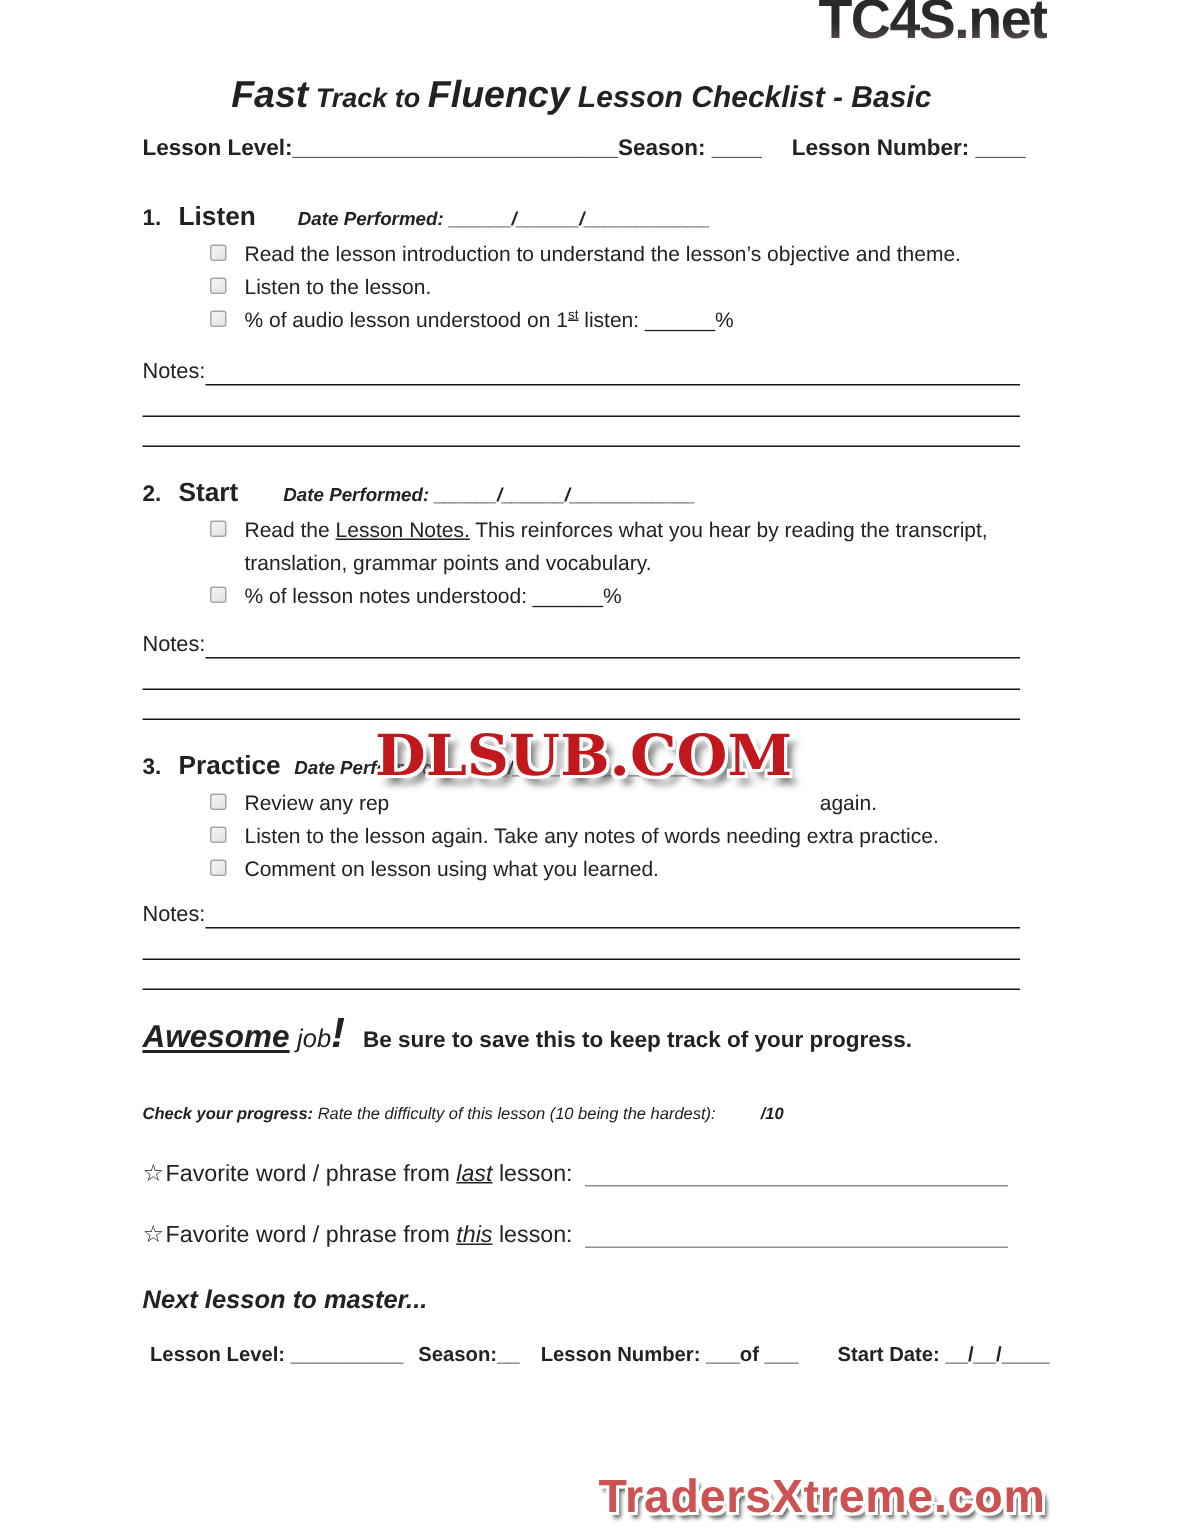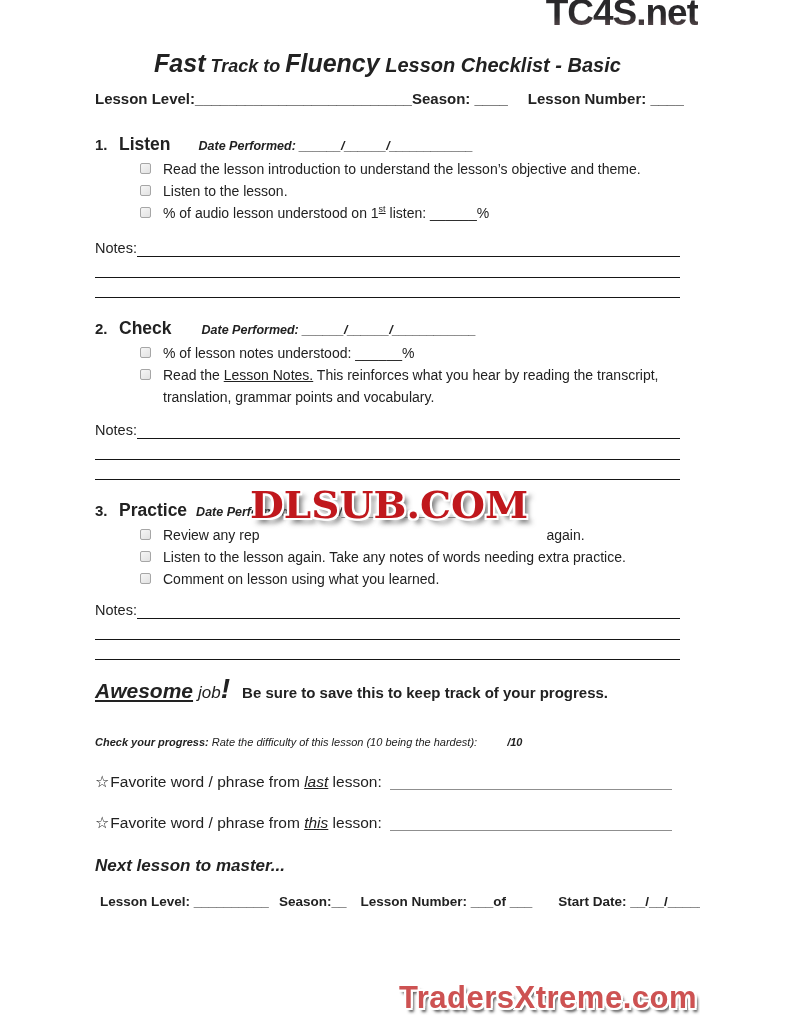--- a/index.html
+++ b/index.html
@@ -173,30 +173,30 @@
             <span class="line-fill"></span>
           </div>
         <div class="notes-line"></div>
         <div class="notes-line"></div>
       </div>
     </div>
 
     <div class="section sec2">
       <div class="section-header">
         <span class="sec-num">2.</span>
-        <span class="sec-title">Check</span>
+        <span class="sec-title">Start</span>
         <span class="sec-date date-gap-mid"><span>Date Performed:</span><span> ______/______/____________</span></span>
       </div>
       <div class="check-row">
         <span class="checkbox"></span>
+        <span class="item-text"><span>Read the </span><span class="u">Lesson Notes.</span><span> This reinforces what you hear by reading the transcript,</span><br><span>translation, grammar points and vocabulary.</span></span>
+      </div>
+      <div class="check-row">
+        <span class="checkbox"></span>
         <span class="item-text">% of lesson notes understood: ______%</span>
-      </div>
-      <div class="check-row">
-        <span class="checkbox"></span>
-        <span class="item-text"><span>Read the </span><span class="u">Lesson Notes.</span><span> This reinforces what you hear by reading the transcript,</span><br><span>translation, grammar points and vocabulary.</span></span>
       </div>
       <div class="notes notes-mt14">
         <div class="notes-row1">
             <span>Notes:</span>
             <span class="line-fill"></span>
           </div>
         <div class="notes-line"></div>
         <div class="notes-line"></div>
       </div>
     </div>

